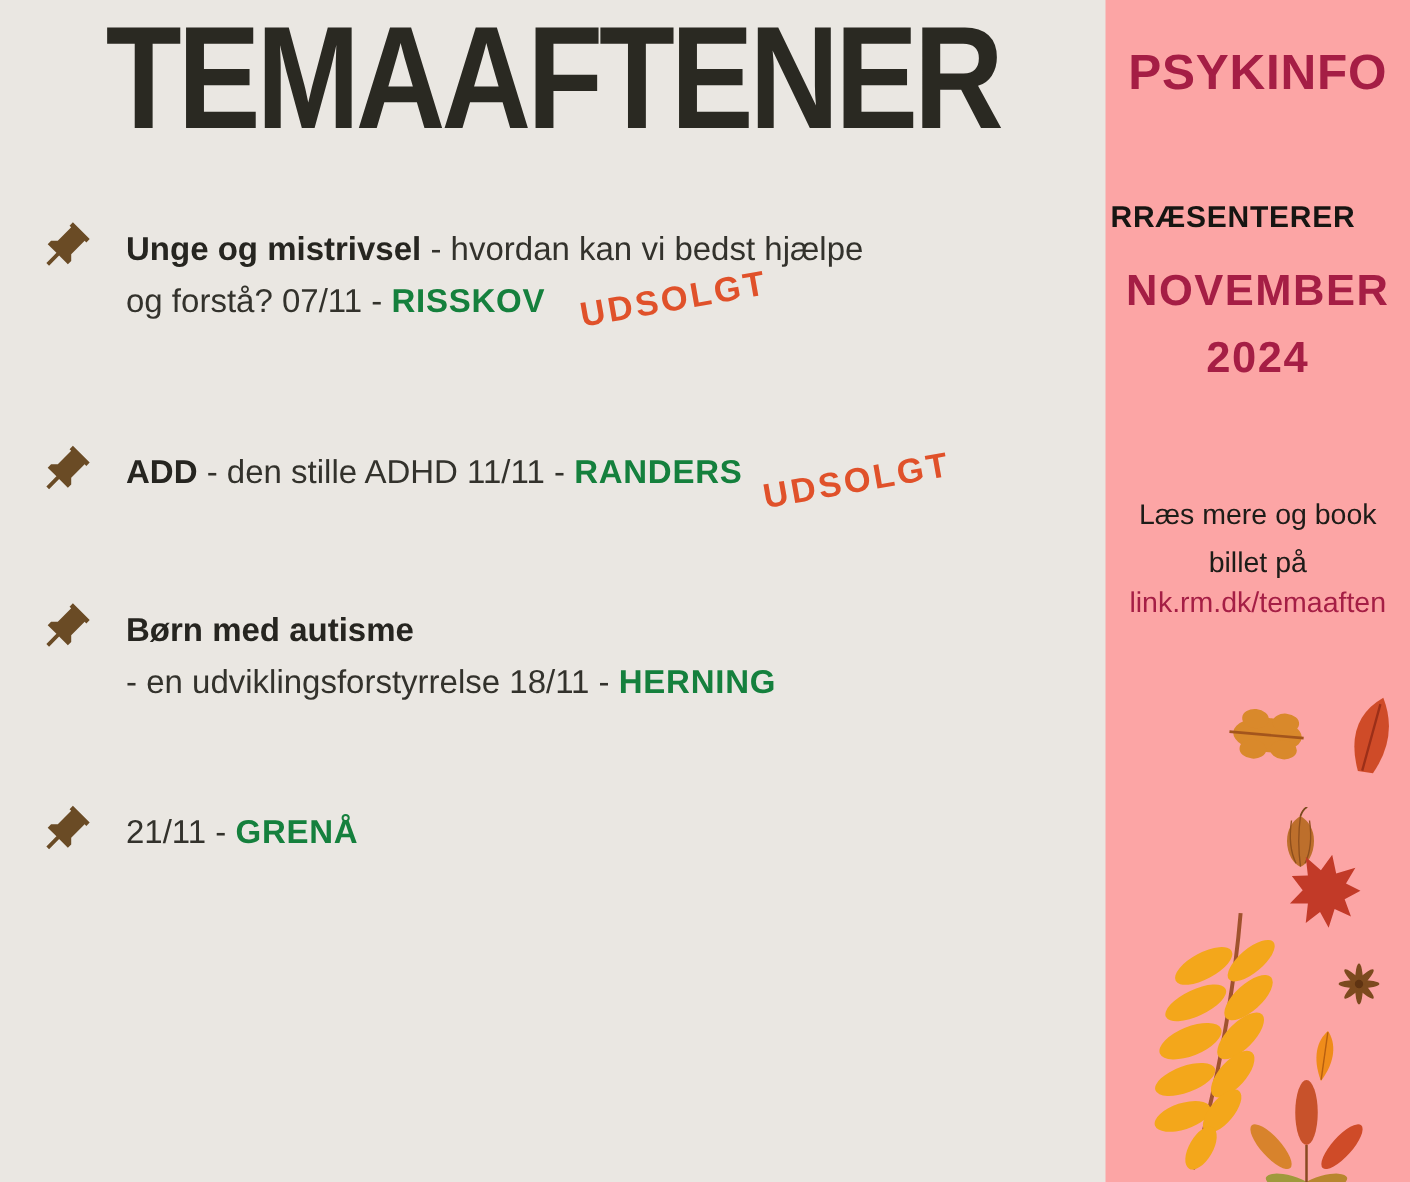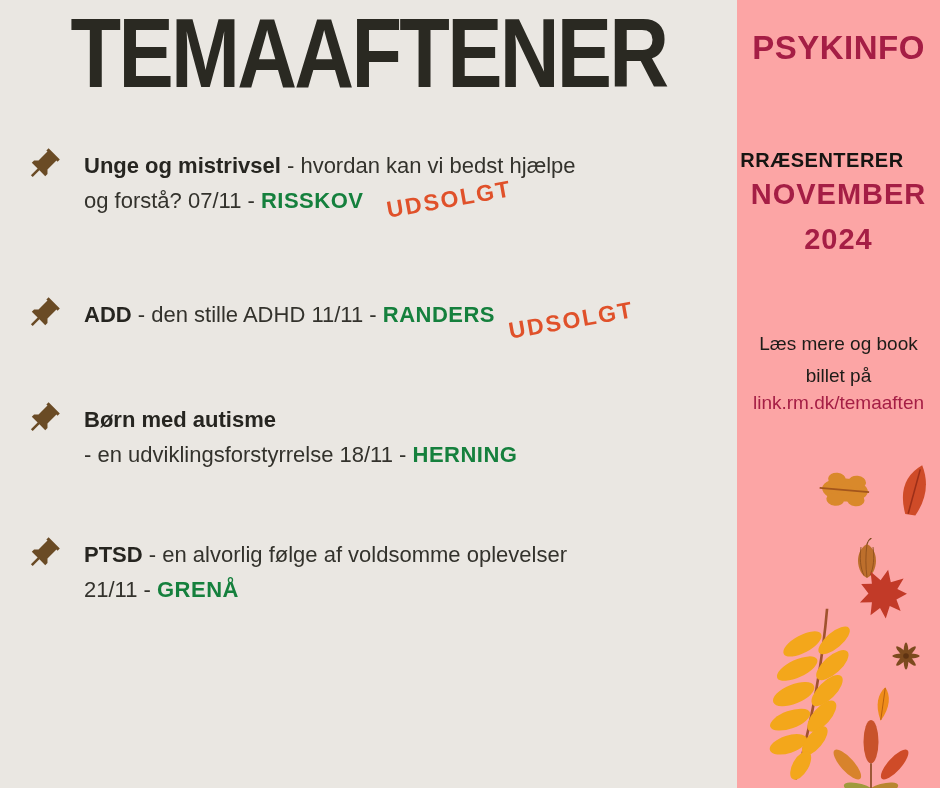--- a/index.html
+++ b/index.html
@@ -24,21 +24,21 @@
     position:absolute; font-weight:bold; font-size:23px; letter-spacing:2px;
     color:#e0512a; transform:rotate(-10deg); white-space:nowrap;
   }
   
   .sidebar {
     position:absolute; left:737px; top:0; width:203px; height:788px;
     background:#fca5a5; overflow:hidden; text-align:center;
   }
   .brand { position:absolute; top:24px; left:0; width:203px;
            font-size:33px; font-weight:800; line-height:48px; color:#a51e45; letter-spacing:0.5px; }
-  .presents { position:absolute; top:149px; left:0; width:170px;
+  .presents { position:absolute; top:134px; left:0; width:170px;
               font-size:20px; font-weight:600; color:#161512; letter-spacing:0.5px; }
   .month { position:absolute; top:172px; left:0; width:203px;
            font-size:29px; font-weight:800; line-height:45px; color:#a51e45; letter-spacing:1px; }
   .cta { position:absolute; top:328px; left:0; width:203px;
          font-size:19px; line-height:32px; color:#1d1c18; }
   .linktext { position:absolute; top:392px; left:0; width:203px;
               font-size:19px; color:#a51e45; }
   .leaf { position:absolute; display:block; }
 </style>
 </head>
@@ -86,21 +86,20 @@
       </div>
     </div>
 
     <div class="event" style="top:537px;">
       <span class="pin">
         <svg width="38" height="38" viewBox="0 0 24 24">
             <path fill="#6a4b25" transform="rotate(45 12 12)" d="M16,12V4h1V2H7v2h1v8l-2,2v2h5.2v6h1.6v-6H18v-2L16,12z"></path>
           </svg>
       </span>
       <div class="etext">
-        <div><span class="ebold">PTSD</span><span> - en alvorlig følge af voldsomme oplevelser</span></div>
         <div><span>21/11 - </span><span class="eloc">GRENÅ</span></div>
       </div>
     </div>
 
   </div>
 
   <aside class="sidebar">
     <div class="brand">
       <div>PSYKINFO</div>
     </div>

